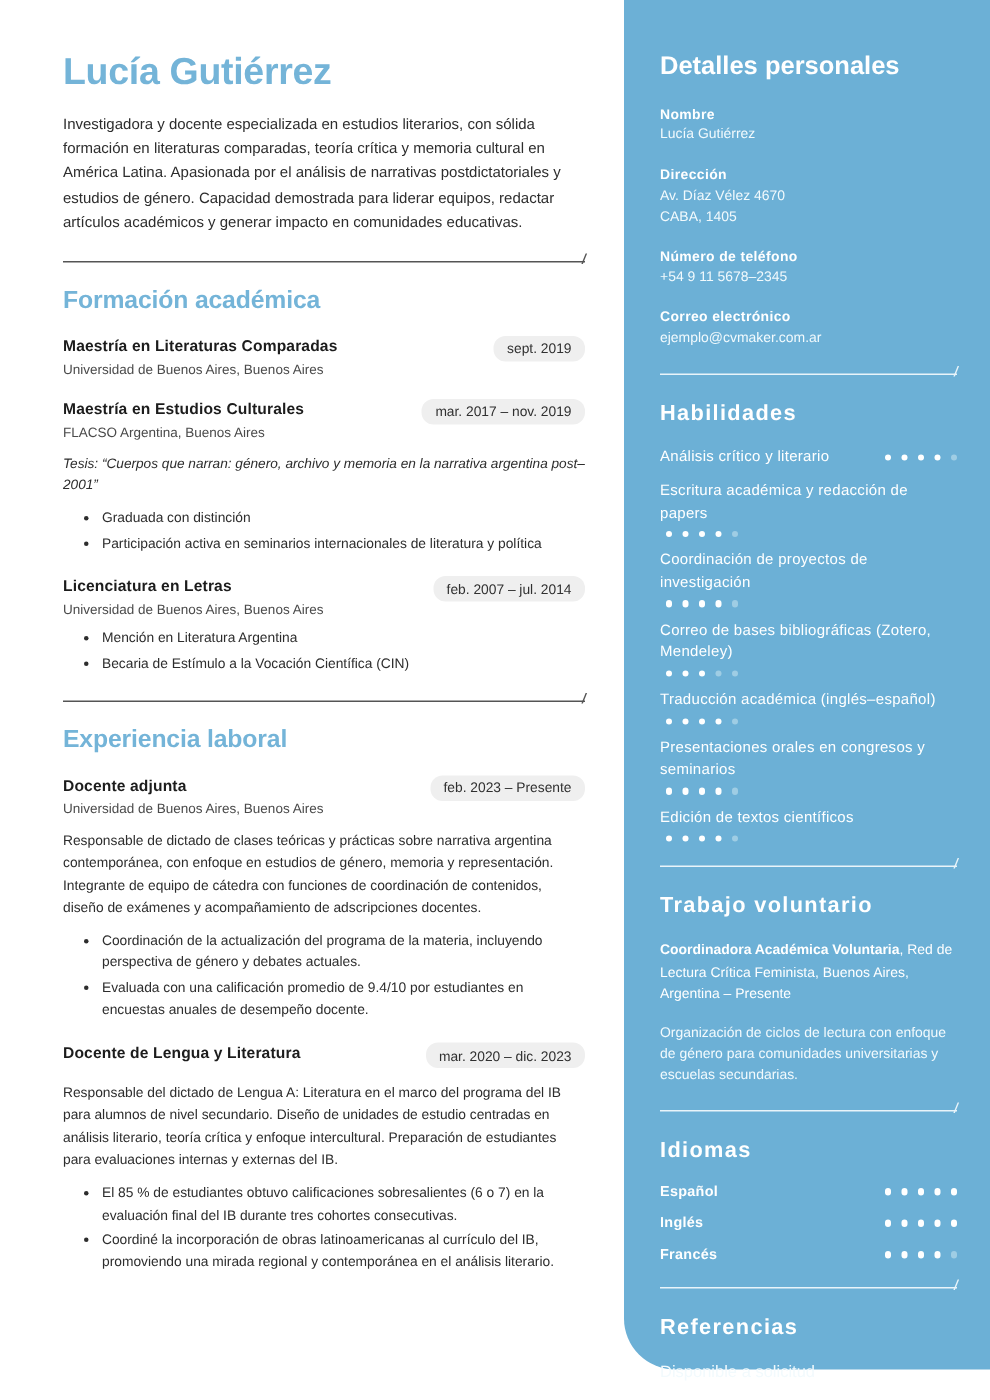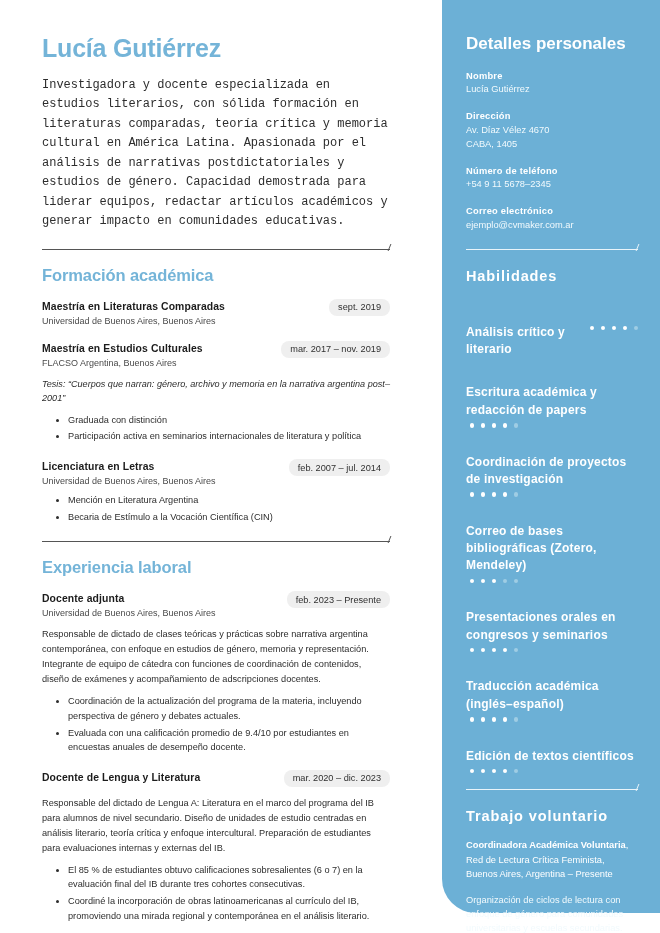--- a/index.html
+++ b/index.html
@@ -7,21 +7,21 @@
     width:660px; height:933px;
     background:#ffffff;
     font-family:"Liberation Sans", sans-serif;
     -webkit-font-smoothing:antialiased;
   }
   .page { position:relative; width:660px; height:933px; overflow:hidden; background:#fff; }
 
   
   .sidebar {
     position:absolute; top:0; right:0;
-    width:218px; height:913px;
+    width:244px; height:913px;
     background:#6cb0d6;
     border-bottom-left-radius:34px;
     padding:34px 22px 0 24px;
     color:#ffffff;
   }
   .side-h {
     font-size:14.5px; font-weight:700; letter-spacing:.9px;
     margin-bottom:14px; color:#ffffff;
   }
   .side-h.big { font-size:17px; letter-spacing:0; margin-bottom:16px; }
@@ -36,21 +36,21 @@
   .side-div::after{
     content:""; position:absolute; right:0; top:-5px;
     width:7px; height:7px;
     border-right:1px solid #e9f4fa;
     transform:skewX(-22deg);
   }
 
   
   .skill { margin-bottom:9px; }
   .skill-inline { display:flex; align-items:center; justify-content:space-between; gap:6px; }
-  .skill-name { font-size:12px; font-weight:700; line-height:1.45; letter-spacing:.2px;margin-top:26px; }
+  .skill-name { font-size:10px; font-weight:400; line-height:1.45; letter-spacing:.2px; }
   .dots { display:flex; gap:6.5px; flex-shrink:0; }
   .dots.below { margin-top:4px; margin-left:4px; }
   .dot { width:4.4px; height:4.4px; border-radius:50%; background:#ffffff; }
   .dot.off { background:#9fcde4; }
 
   .lang-row {
     display:flex; align-items:center; justify-content:space-between;
     margin-bottom:10px;
   }
   .lang-name { font-size:9.6px; font-weight:700; letter-spacing:.2px; }
@@ -59,21 +59,21 @@
   .vol-title b { font-weight:700; }
   .vol-body { font-size:9.3px; line-height:1.55; color:#f2fafd; margin-top:11px; }
   .ref-body { font-size:11px; line-height:1.5; color:#f2fafd; }
 
   
   .main { position:absolute; top:0; left:0; width:412px; padding:34px 22px 0 42px; }
   .name {
     font-size:25px; font-weight:700; color:#74b4d8;
     letter-spacing:-.2px; margin-bottom:13px;
   }
-  .summary { font-size:12px; line-height:1.62; color:#2d2d2d;font-family:Liberation Mono, monospace; }
+  .summary { font-size:10px; line-height:1.62; color:#2d2d2d; }
 
   .main-div { position:relative; height:1px; background:#555; margin:17px 0 16px 0; }
   .main-div::after{
     content:""; position:absolute; right:0; top:-5px;
     width:7px; height:7px; border-right:1px solid #555;
     transform:skewX(-22deg);
   }
 
   .sec-title {
     font-size:16.5px; font-weight:700; color:#74b4d8;
@@ -241,33 +241,33 @@
               <span class="dots">
                 <span class="dot"></span>
                 <span class="dot"></span>
                 <span class="dot"></span>
                 <span class="dot off"></span>
                 <span class="dot off"></span>
               </span>
             </div>
           </div>
           <div class="skill">
+            <div class="skill-name">Traducción académica (inglés–español)</div>
+            <div class="dots below">
+              <span class="dots">
+                <span class="dot"></span>
+                <span class="dot"></span>
+                <span class="dot"></span>
+                <span class="dot"></span>
+                <span class="dot off"></span>
+              </span>
+            </div>
+          </div>
+          <div class="skill">
             <div class="skill-name">Presentaciones orales en congresos y seminarios</div>
-            <div class="dots below">
-              <span class="dots">
-                <span class="dot"></span>
-                <span class="dot"></span>
-                <span class="dot"></span>
-                <span class="dot"></span>
-                <span class="dot off"></span>
-              </span>
-            </div>
-          </div>
-          <div class="skill">
-            <div class="skill-name">Traducción académica (inglés–español)</div>
             <div class="dots below">
               <span class="dots">
                 <span class="dot"></span>
                 <span class="dot"></span>
                 <span class="dot"></span>
                 <span class="dot"></span>
                 <span class="dot off"></span>
               </span>
             </div>
           </div>

